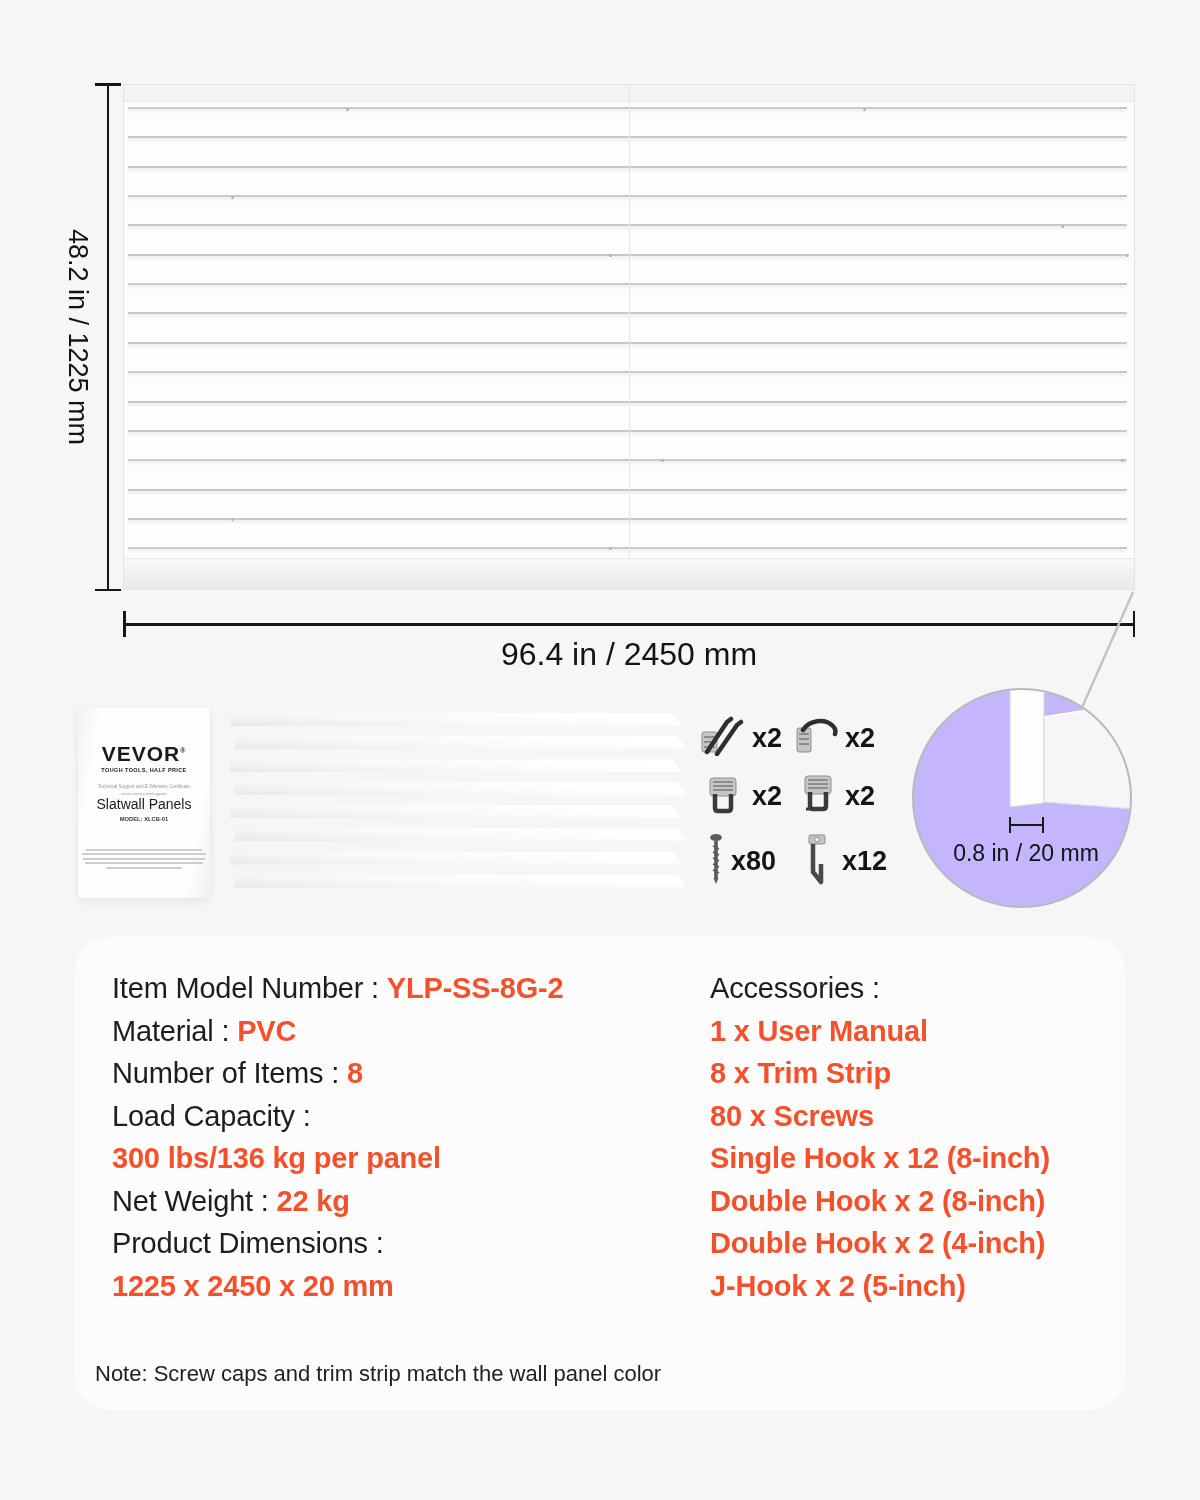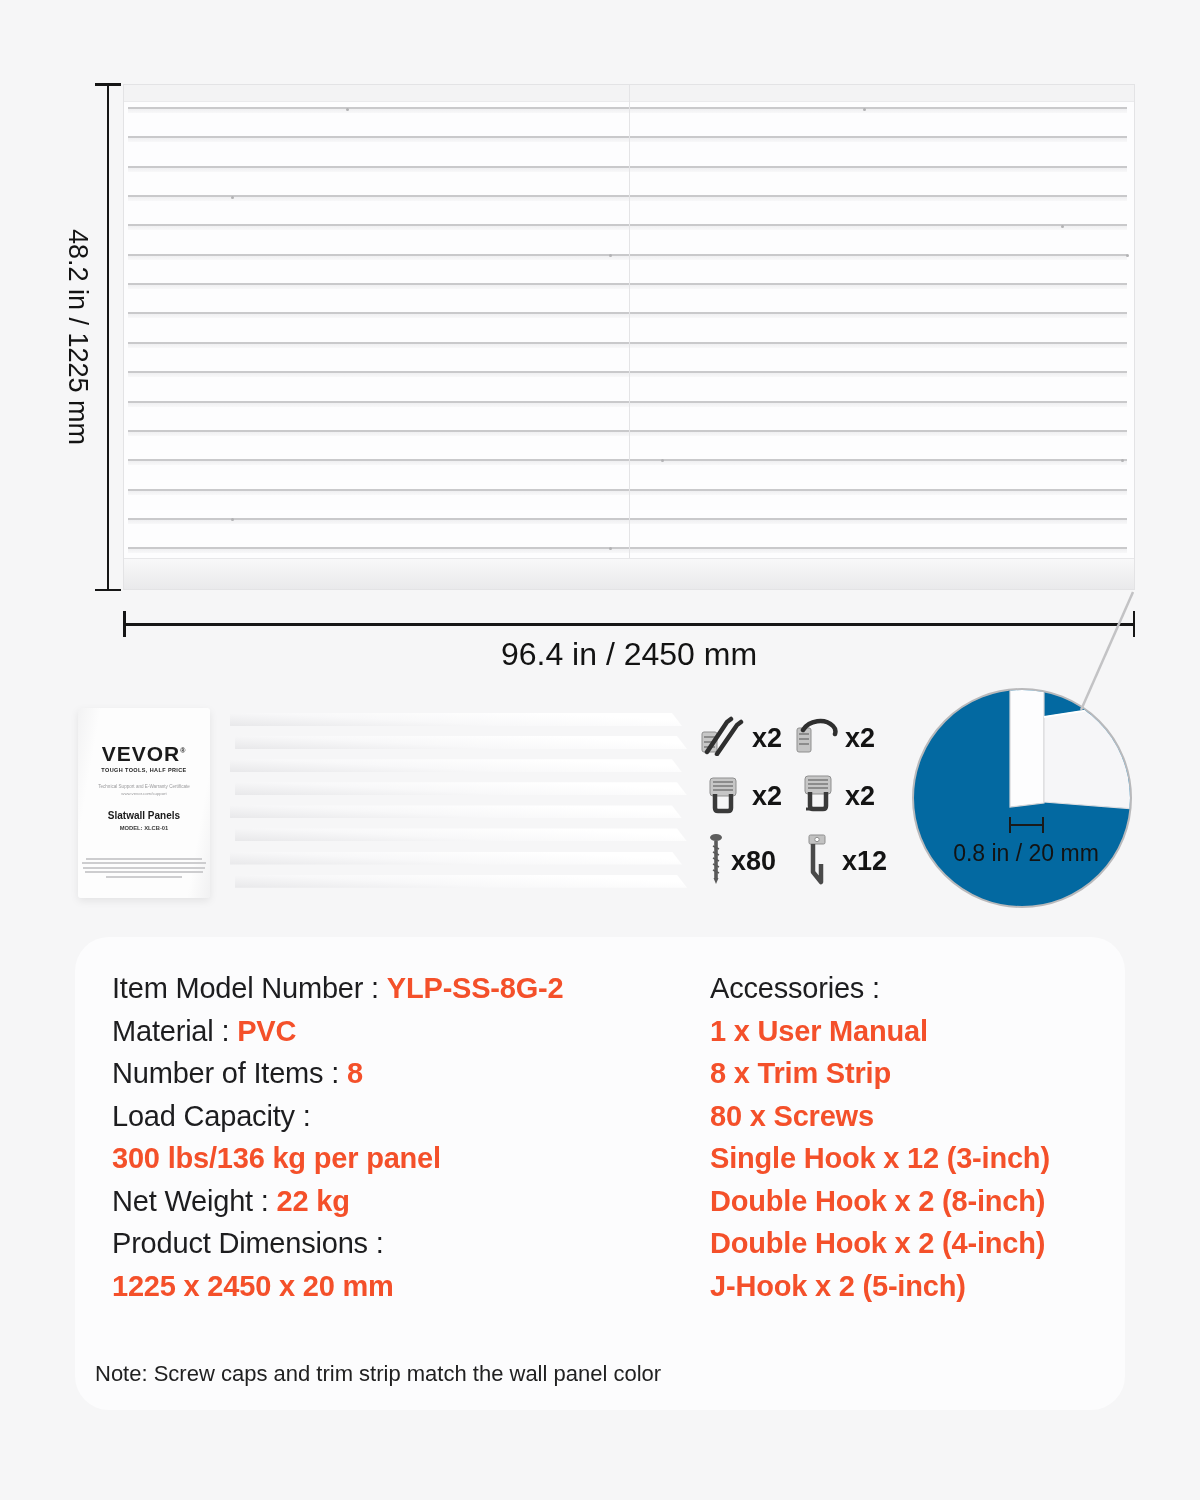--- a/index.html
+++ b/index.html
@@ -25,39 +25,39 @@
 
   
   .manual{position:absolute;left:78px;top:708px;width:132px;height:190px;background:
           linear-gradient(100deg,#f2f2f3 0%,#fdfdfd 14%,#fdfdfd 86%,#f1f1f2 100%);
           border-radius:3px;box-shadow:0 3px 8px rgba(0,0,0,.08);text-align:center;color:#1a1a1a;}
   .m-brand{margin-top:34px;font-size:21px;font-weight:800;letter-spacing:1px;}
   .m-brand sup{font-size:7px;font-weight:700;}
   .m-tagline{margin-top:1px;font-size:5.5px;font-weight:700;letter-spacing:.4px;}
   .m-small{margin-top:11px;font-size:4.6px;color:#9a9a9c;}
   .m-small2{margin-top:1.5px;font-size:4.3px;color:#9a9a9c;}
-  .m-title{margin-top:14px;font-size:10px;font-weight:700;}
+  .m-title{font-size:14px;font-weight:400;}
   .m-model{margin-top:4px;font-size:5.8px;font-weight:600;color:#3a3a3a;}
   .m-fine{margin-top:27px;}
   .m-fine div{height:2.2px;background:#cdcdcf;margin:2.4px auto;}
 
   
   .strips{position:absolute;left:230px;top:713px;width:452px;height:186px;}
   .strip{height:13px;margin-bottom:10.1px;
          background:linear-gradient(183deg,#ffffff 20%,#f8f8f9 60%,#e8e8ea 100%);
          clip-path:polygon(0 0,calc(100% - 10px) 0,100% 100%,0 100%);}
   .strip:nth-child(even){transform:translateX(5px);}
 
   
   .acc-icon{position:absolute;}
   .acc-qty{position:absolute;font-size:27px;font-weight:600;color:#141414;white-space:nowrap;}
 
   
   .detail-circle{position:absolute;left:912px;top:688px;width:220px;height:220px;border-radius:50%;
-         background:#0369a1;border:2.5px solid #b9b9bb;box-sizing:border-box;overflow:hidden;}
+         background:#c4b5fd;border:2.5px solid #b9b9bb;box-sizing:border-box;overflow:hidden;}
   .detail-label{position:absolute;left:112px;top:150px;transform:translateX(-50%);
          font-size:23px;color:#131313;white-space:nowrap;}
   .leader{position:absolute;left:0;top:0;width:1200px;height:1500px;pointer-events:none;z-index:5;}
 
   
   .spec-card{position:absolute;left:75px;top:937px;width:1050px;height:473px;background:#fcfcfd;
          border-radius:34px;}
   .spec-col{position:absolute;top:30px;font-size:29px;letter-spacing:-.2px;color:#1d1d1f;}
   .spec-col-left{left:20px;margin-left:17px;}
   .spec-col-right{left:635px;}
@@ -212,20 +212,20 @@
       <div class="spec-line"><span></span><span class="spec-val">300 lbs/136 kg per panel</span></div>
       <div class="spec-line"><span>Net Weight : </span><span class="spec-val">22 kg</span></div>
       <div class="spec-line"><span>Product Dimensions :</span><span class="spec-val"></span></div>
       <div class="spec-line"><span></span><span class="spec-val">1225 x 2450 x 20 mm</span></div>
     </div>
     <div class="spec-col spec-col-right">
       <div class="spec-line">Accessories :</div>
       <div class="spec-line spec-val">1 x User Manual</div>
       <div class="spec-line spec-val">8 x Trim Strip</div>
       <div class="spec-line spec-val">80 x Screws</div>
-      <div class="spec-line spec-val">Single Hook x 12 (3-inch)</div>
+      <div class="spec-line spec-val">Single Hook x 12 (8-inch)</div>
       <div class="spec-line spec-val">Double Hook x 2 (8-inch)</div>
       <div class="spec-line spec-val">Double Hook x 2 (4-inch)</div>
       <div class="spec-line spec-val">J-Hook x 2 (5-inch)</div>
     </div>
     <div class="spec-note">Note: Screw caps and trim strip match the wall panel color</div>
   </div>
 </div>
 
 </body></html>

